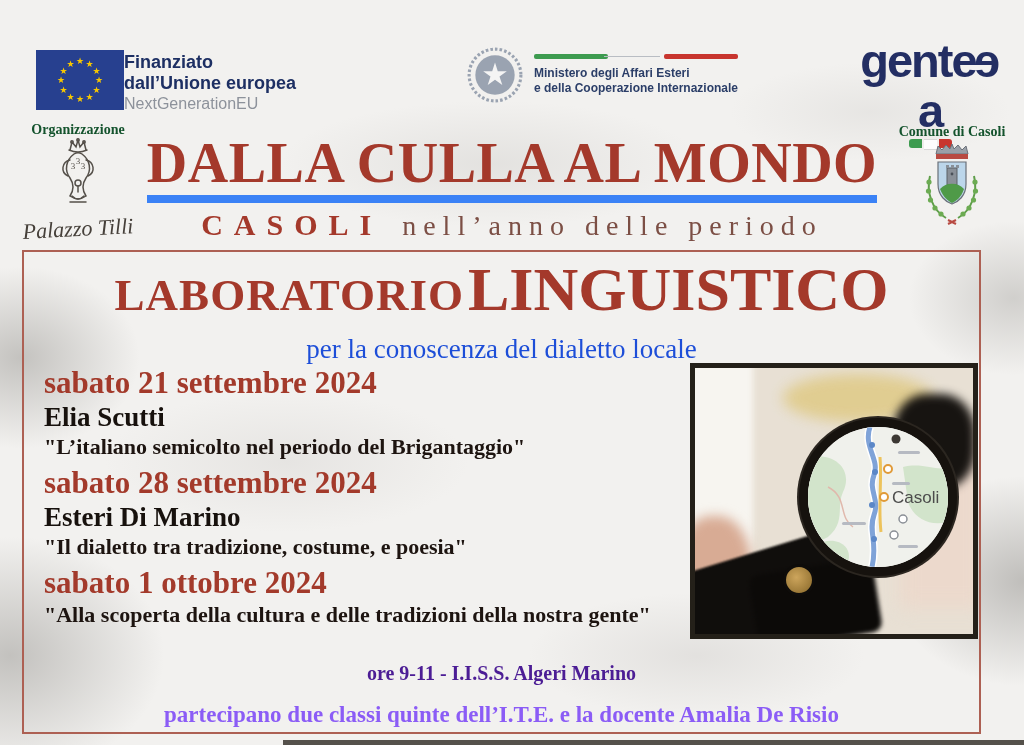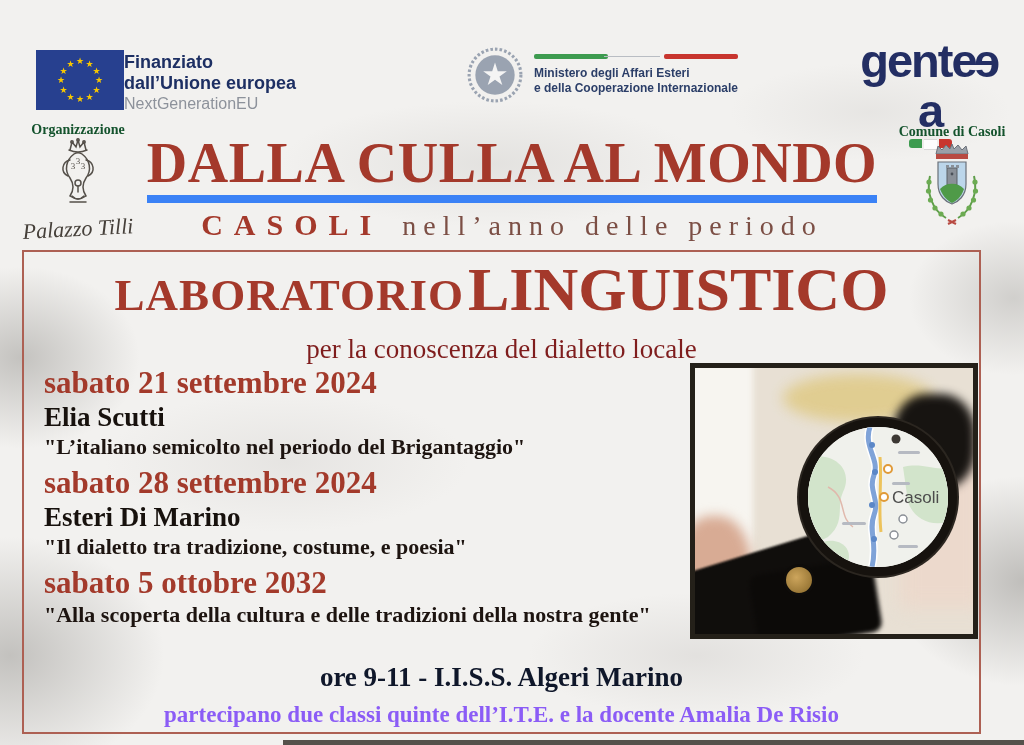--- a/index.html
+++ b/index.html
@@ -45,26 +45,26 @@
   .title-block{position:absolute;left:102px;top:134px;width:820px;text-align:center;}
   .title-main{display:inline-block;font-weight:bold;font-size:56px;line-height:58px;color:#a4392b;letter-spacing:.5px;border-bottom:8px solid #3b82f6;padding-bottom:3px;}
   .title-sub{margin-top:5px;display:flex;justify-content:center;align-items:baseline;gap:20px;}
   .title-place{font-weight:bold;font-size:30px;letter-spacing:11px;color:#a4392b;}
   .title-tagline{font-size:28px;letter-spacing:7px;color:#7c4f45;}
   
   .main-box{position:absolute;left:22px;top:250px;width:959px;height:484px;border:2px solid #ad6053;box-sizing:border-box;}
   .lab-title{text-align:center;margin-top:4px;line-height:66px;white-space:nowrap;}
   .lab-small{font-weight:bold;font-size:45px;color:#a4392b;letter-spacing:1px;}
   .lab-large{font-weight:bold;font-size:62px;color:#a4392b;}
-  .lab-sub{text-align:center;font-size:27px;color:#7f1d1d;margin-top:-4px;}
+  .lab-sub{text-align:center;font-size:27px;color:#1d4ed8;margin-top:-4px;}
   .sessions{position:absolute;left:20px;top:108px;width:655px;}
   .s-date{font-weight:bold;font-size:31px;color:#a33a2b;line-height:37px;margin-top:4px;}
   .s-speaker{font-weight:bold;font-size:27px;color:#17110d;line-height:31px;margin-top:1px;}
   .s-topic{font-weight:bold;font-size:22px;color:#1d1410;line-height:26px;margin-top:1px;}
-  .schedule{position:absolute;top:410px;left:0;width:100%;text-align:center;font-weight:bold;font-size:27px;color:#0f172a;}
+  .schedule{position:absolute;top:410px;left:0;width:100%;text-align:center;font-weight:bold;font-size:20px;color:#4c1d95;}
   .participants{position:absolute;top:450px;left:0;width:100%;text-align:center;font-weight:bold;font-size:23px;color:#8b5cf6;}
   
   .photo{position:absolute;left:666px;top:111px;width:288px;height:276px;border:5px solid #242019;box-sizing:border-box;background:#e8e0d4;overflow:hidden;}
   .ph-white{position:absolute;left:-6px;top:-6px;width:64px;height:290px;background:#f7f5f0;filter:blur(3px);}
   .ph-yellow{position:absolute;left:88px;top:6px;width:150px;height:48px;background:#e0cb8a;border-radius:50%;filter:blur(7px);opacity:.9;}
   .ph-pink{position:absolute;right:-12px;top:55px;width:85px;height:185px;background:#ecd9cc;filter:blur(9px);}
   .ph-hand{position:absolute;left:-18px;top:148px;width:75px;height:115px;background:#d8ab94;border-radius:45%;filter:blur(6px);}
   .ph-dark-top{position:absolute;left:198px;top:26px;width:82px;height:95px;background:#171411;border-radius:40%;filter:blur(5px);}
   .ph-handle{position:absolute;left:-42px;top:186px;width:205px;height:92px;background:#100e0c;transform:rotate(-17deg);border-radius:14px;filter:blur(1px);}
   .ph-handle2{position:absolute;left:58px;top:198px;width:125px;height:75px;background:#0c0a08;transform:rotate(-9deg);border-radius:10px;filter:blur(2px);}
@@ -206,21 +206,21 @@
         <div class="s-date">sabato 21 settembre 2024</div>
         <div class="s-speaker">Elia Scutti</div>
         <div class="s-topic">"L’italiano semicolto nel periodo del Brigantaggio"</div>
       </div>
       <div>
         <div class="s-date">sabato 28 settembre 2024</div>
         <div class="s-speaker">Esteri Di Marino</div>
         <div class="s-topic">"Il dialetto tra tradizione, costume, e poesia"</div>
       </div>
       <div>
-        <div class="s-date">sabato 5 ottobre 2032</div>
+        <div class="s-date">sabato 1 ottobre 2024</div>
         <div class="s-topic">"Alla scoperta della cultura e delle tradizioni della nostra gente"</div>
       </div>
     </div>
 
     <div class="schedule">ore  9-11 - I.I.S.S. Algeri Marino</div>
     <div class="participants">partecipano due classi quinte dell’I.T.E. e la docente Amalia De Risio</div>
 
     <div class="photo">
       <div class="ph-white"></div>
       <div class="ph-yellow"></div>

